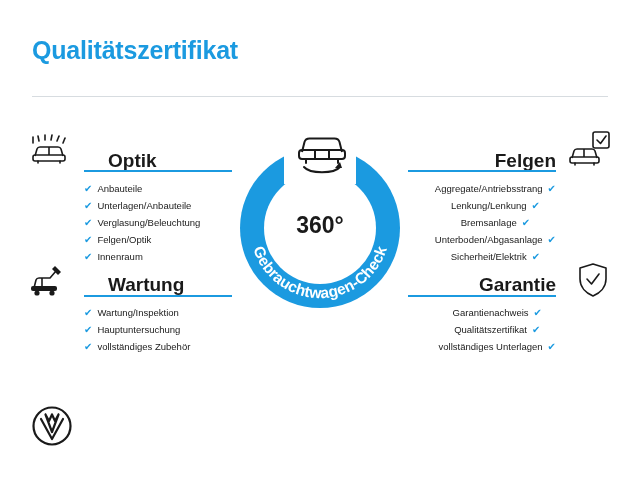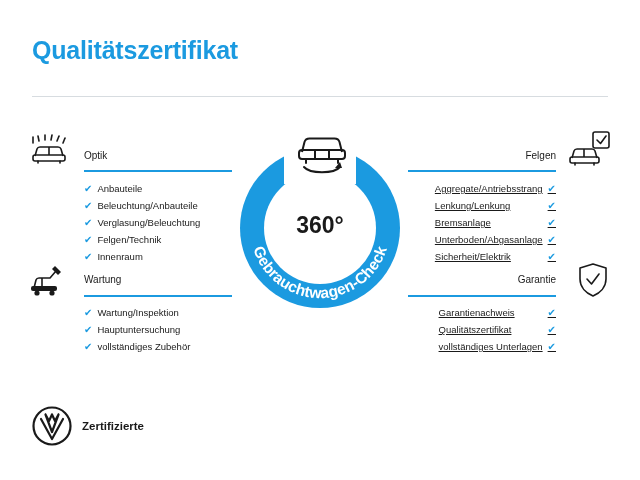--- a/index.html
+++ b/index.html
@@ -27,42 +27,43 @@
   .title-rule {
     position: absolute;
     left: 32px; top: 96px;
     width: 576px; height: 1px;
     background: #d7dce0;
   }
 
   
   .sec-head {
     position: absolute;
-    font-size: 10px;
-    font-weight: normal;
+    font-size: 19px;
+    font-weight: bold;
     color: #1a1a1a;
+    margin-left: 24px;
   }
   .sec-rule {
     position: absolute;
     height: 2px;
     background: #1b9ae0;
   }
 
   
   .list { position: absolute; }
   .list .row {
     display: flex;
     align-items: center;
     height: 17px;
     font-size: 9.5px;
     color: #1a1a1a;
     white-space: nowrap;
   }
   .list.left .row { justify-content: flex-start; }
-  .list.right .row { justify-content: space-between; text-decoration: underline; }
+  .list.right .row { justify-content: center; }
   .chk {
     color: #1b9ae0;
     font-size: 10px;
     line-height: 1;
   }
   .list.left .chk { margin-right: 5px; }
   .list.right .chk { margin-left: 5px; }
 
   
   .badge {
@@ -160,29 +161,29 @@
   </div>
   <div class="sec-head" style="left:84px; top:150px;">Optik</div>
   <div class="sec-rule" style="left:84px; top:170px; width:148px;"></div>
   <div class="list left" style="left:84px; top:180px;">
     <div class="row">
         <span class="chk">✔</span>
         <span>Anbauteile</span>
       </div>
     <div class="row">
         <span class="chk">✔</span>
-        <span>Beleuchtung/Anbauteile</span>
+        <span>Unterlagen/Anbauteile</span>
       </div>
     <div class="row">
         <span class="chk">✔</span>
         <span>Verglasung/Beleuchtung</span>
       </div>
     <div class="row">
         <span class="chk">✔</span>
-        <span>Felgen/Technik</span>
+        <span>Felgen/Optik</span>
       </div>
     <div class="row">
         <span class="chk">✔</span>
         <span>Innenraum</span>
       </div>
   </div>
 
   <div class="pict" style="left:568px; top:130px;">
     <svg width="44" height="36" viewBox="0 0 44 36" fill="none" stroke="#1a1a1a" stroke-width="1.6">
       <rect x="25" y="2" width="16" height="16" rx="2"></rect>
@@ -300,17 +301,16 @@
   </div>
 
   <div class="footer">
     <svg class="vwlogo" viewBox="0 0 40 40">
       <circle cx="20" cy="20" r="18.5" fill="none" stroke="#1a1a1a" stroke-width="2.2"></circle>
       <path d="M20 8.5 L23 15 L26.5 8.5 M20 8.5 L17 15 L13.5 8.5
                M13.5 8.5 L20 26 L26.5 8.5
                M9 13 L20 33 L31 13" fill="none" stroke="#1a1a1a" stroke-width="2.2" stroke-linejoin="round" stroke-linecap="round"></path>
     </svg>
     <div class="txt">
-      <div>Zertifizierte</div>
     </div>
   </div>
 
 </div>
 
 </body></html>

